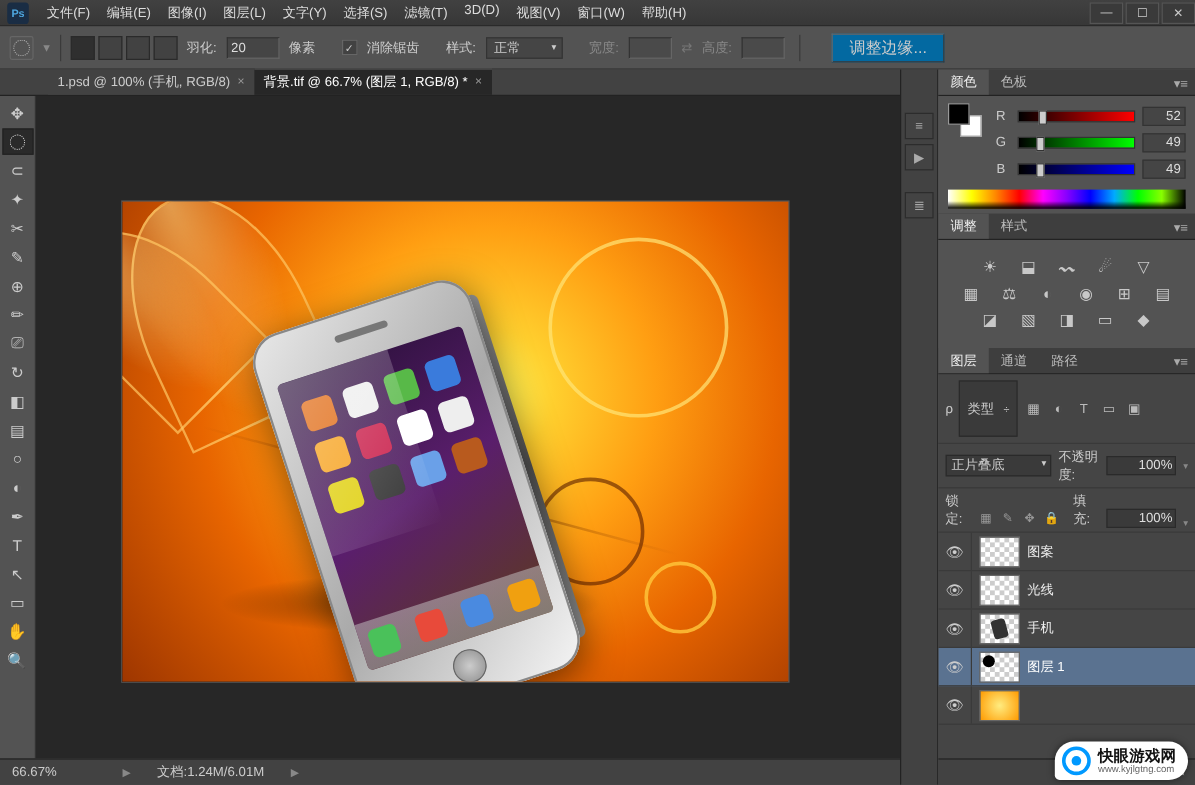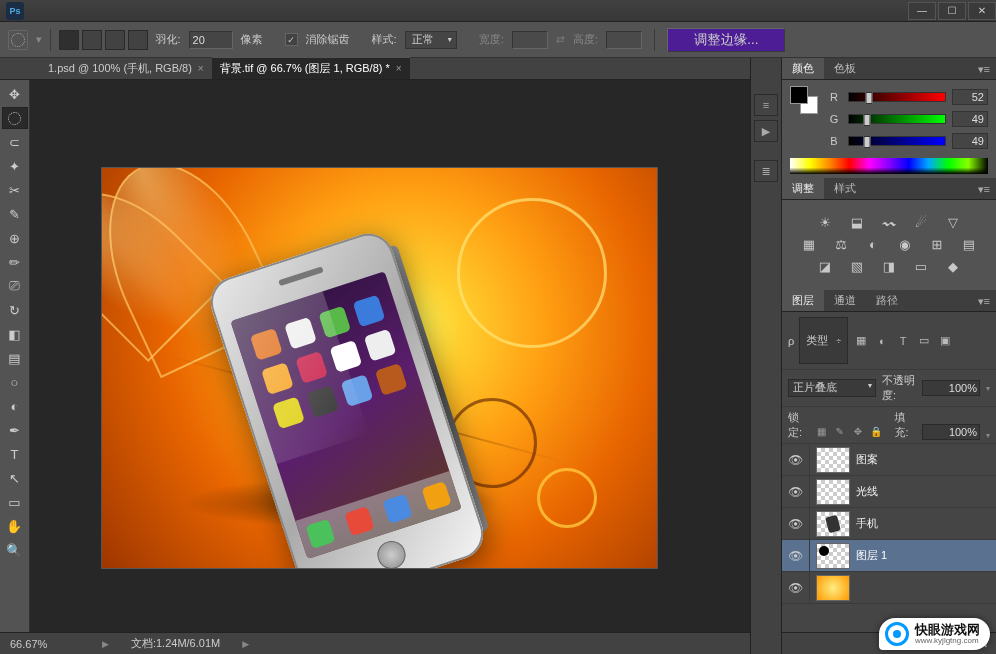--- a/index.html
+++ b/index.html
@@ -18,21 +18,21 @@
 .ob-icon { width: 20px; height: 20px; border: 1px solid #666; border-radius: 2px; display:flex; align-items:center; justify-content:center; }
 .ob-dot { width:14px; height:14px; border:1px dotted #aaa; border-radius:50%; }
 .ob-group { display:flex; gap:3px; }
 .ob-sq { width:20px; height:20px; background:#424242; border:1px solid #2a2a2a; }
 .ob-label { color:#ccc; }
 .ob-input { width:44px; height:18px; background:#454545; border:1px solid #333; border-right-color:#666; border-bottom-color:#666; color:#ddd; padding:0 3px; font-size:11px; }
 .ob-check { width:13px; height:13px; background:#424242; border:1px solid #666; display:inline-flex; align-items:center; justify-content:center; color:#ccc; font-size:9px; }
 .ob-select { height:18px; background:#454545; border:1px solid #333; color:#ccc; padding:0 16px 0 6px; position:relative; display:inline-flex; align-items:center; }
 .ob-select::after { content:"▾"; position:absolute; right:4px; font-size:8px; }
 .ob-swap { color:#777; }
-.ob-btn { padding:2px 26px; background:#4c1d95; border:1px solid #3a3a3a; border-top-color:#666; border-left-color:#666; color:#ccc; }
+.ob-btn { padding:2px 14px; background:#0369a1; border:1px solid #3a3a3a; border-top-color:#666; border-left-color:#666; color:#ccc;margin-left:14px; }
 
 
 .doctabs { height: 22px; background: #424242; display:flex; align-items:flex-end; padding-left: 40px; border-bottom:1px solid #222; }
 .tab { padding: 3px 8px; font-size: 11px; display:flex; align-items:center; gap:6px; color:#ccc; }
 .tab.inactive { background:#424242; }
 .tab.active { background:#272727; color:#fff; border-top:1px solid #555;}
 .tab .x { color:#999; font-size:10px; }
 
 
 .workarea { position:absolute; top:80px; left:0; right:246px; bottom:22px; display:flex; }
@@ -137,20 +137,33 @@
 .brand-eye { width:24px; height:24px; border-radius:50%; border:3px solid #0099ff; position:relative;}
 .brand-eye::after { content:""; position:absolute; top:5px; left:5px; width:8px; height:8px; background:#0099ff; border-radius:50%;}
 .brand-txt { color:#111; font-weight:bold; font-size:13px; line-height:1;}
 .brand-sub { color:#666; font-size:8px;}
 </style>
 </head>
 <body>
 
 <div class="titlebar">
   <div class="ps-logo">Ps</div>
+  <div class="menubar">
+    <span>文件(F)</span>
+    <span>编辑(E)</span>
+    <span>图像(I)</span>
+    <span>图层(L)</span>
+    <span>文字(Y)</span>
+    <span>选择(S)</span>
+    <span>滤镜(T)</span>
+    <span>3D(D)</span>
+    <span>视图(V)</span>
+    <span>窗口(W)</span>
+    <span>帮助(H)</span>
+  </div>
   <div class="window-controls">
     <div class="wc">—</div>
     <div class="wc">☐</div>
     <div class="wc">✕</div>
   </div>
 </div>
 
 <div class="optionbar">
   <div class="ob-icon">
       <div class="ob-dot"></div>
@@ -164,21 +177,21 @@
     <div class="ob-sq"></div>
   </div>
   <span class="ob-label">羽化:</span>
   <input class="ob-input" value="20" style="">
   <span class="ob-label">像素</span>
   <span style="width:6px;"></span>
   <span class="ob-check">✓</span>
   <span class="ob-label">消除锯齿</span>
   <span style="width:6px;"></span>
   <span class="ob-label">样式:</span>
-  <span class="ob-select" style="width:52px;">正常</span>
+  <span class="ob-select" style="width:64px;">正常</span>
   <span style="width:6px;"></span>
   <span class="ob-label" style="color:#888;">宽度:</span>
   <input class="ob-input" disabled="" style="background: rgb(74, 74, 74); width: 36px;">
   <span class="ob-swap">⇄</span>
   <span class="ob-label" style="color:#888;">高度:</span>
   <input class="ob-input" disabled="" style="background: rgb(74, 74, 74); width: 36px;">
   <div style="width:1px;height:22px;background:#3a3a3a;margin:0 4px;"></div>
   <button class="ob-btn">调整边缘...</button>
 </div>
 

